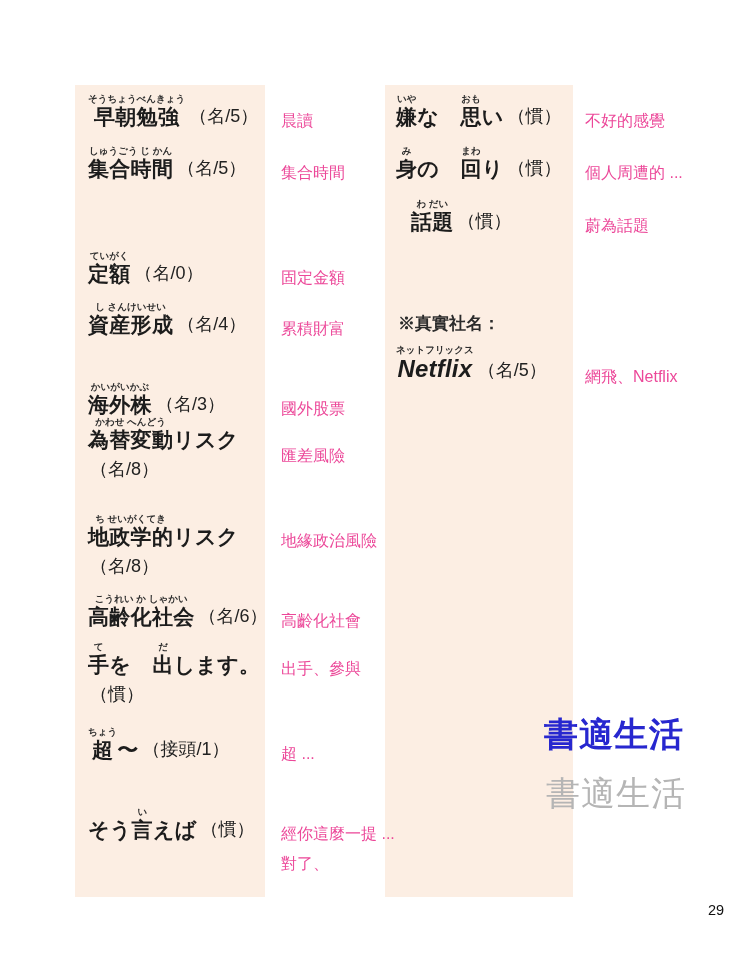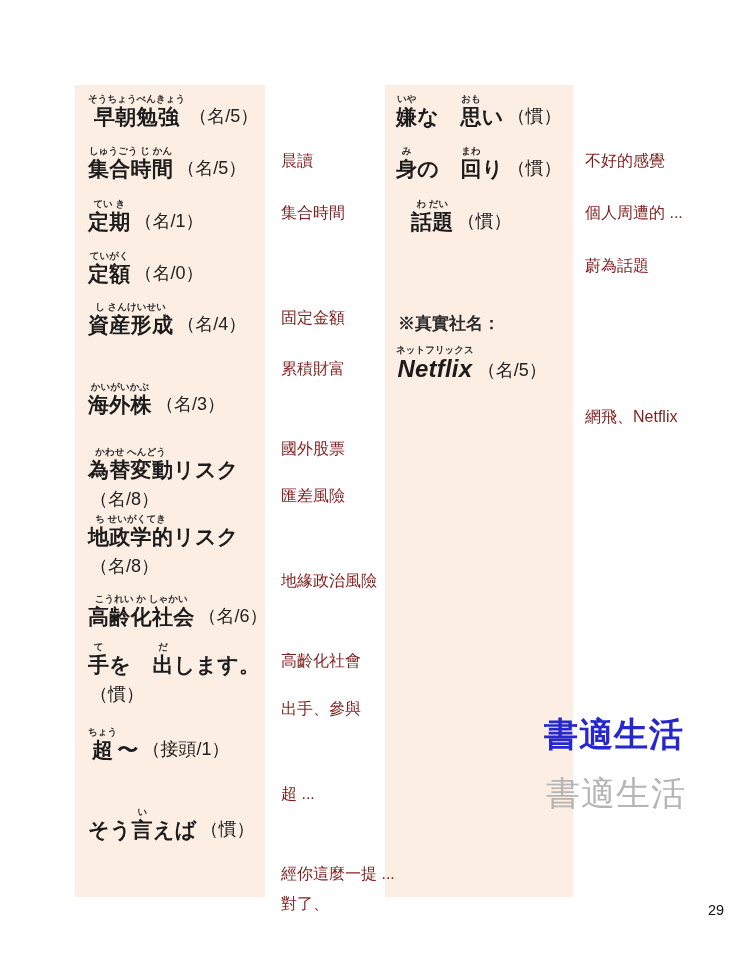--- a/index.html
+++ b/index.html
@@ -9,21 +9,21 @@
   .panel-left{left:75px;width:190px;}
   .panel-right{left:385px;width:188px;}
   .entry{position:absolute;color:#1c1c1c;}
   .word-line{display:flex;align-items:flex-end;white-space:nowrap;}
   .grp{display:inline-flex;flex-direction:column;align-items:center;}
   .rt{font-size:9.5px;font-weight:600;color:#2d2d2d;height:13px;line-height:13px;white-space:pre;}
   .rb{font-size:21px;font-weight:700;line-height:1.12;white-space:pre;letter-spacing:0.3px;}
   .latin .rb{font-size:24px;letter-spacing:0.2px;font-style:italic;}
   .tag{font-size:18px;font-weight:500;color:#222222;margin-left:4px;padding-bottom:1px;white-space:pre;}
   .tag-below{margin:5px 0 0 2px;}
-  .trans{position:absolute;font-size:16px;color:#7f1d1d;line-height:30px;white-space:nowrap;margin-top:40px;}
+  .trans{position:absolute;font-size:16px;color:#ec4899;line-height:30px;white-space:nowrap;}
   .note{position:absolute;font-size:17px;font-weight:600;color:#2b2b2b;white-space:nowrap;}
   .wm{position:absolute;font-family:"Liberation Serif",serif;font-size:34px;letter-spacing:1px;white-space:nowrap;}
   .wm-blue{color:#2727cf;font-weight:600;}
   .wm-gray{color:#b5b5b5;font-weight:400;}
   .pagenum{position:absolute;font-size:14.5px;color:#111111;margin-left:20px;}
 </style>
 </head>
 <body>
 
 <div class="page">
@@ -42,29 +42,20 @@
     </div>
   <div class="entry" style="left:88px;top:144px">
       <div class="word-line">
         <span class="grp">
           <span class="rt">しゅうごう じ かん</span>
           <span class="rb">集合時間</span>
         </span>
         <span class="tag">（名/5）</span>
       </div>
     </div>
-  <div class="entry" style="left:88px;top:197px">
-      <div class="word-line">
-        <span class="grp">
-          <span class="rt">てい き</span>
-          <span class="rb">定期</span>
-        </span>
-        <span class="tag">（名/1）</span>
-      </div>
-    </div>
   <div class="entry" style="left:88px;top:249px">
       <div class="word-line">
         <span class="grp">
           <span class="rt">ていがく</span>
           <span class="rb">定額</span>
         </span>
         <span class="tag">（名/0）</span>
       </div>
     </div>
   <div class="entry" style="left:88px;top:300px">
@@ -78,21 +69,21 @@
     </div>
   <div class="entry" style="left:88px;top:380px">
       <div class="word-line">
         <span class="grp">
           <span class="rt">かいがいかぶ</span>
           <span class="rb">海外株</span>
         </span>
         <span class="tag">（名/3）</span>
       </div>
     </div>
-  <div class="entry" style="left:88px;top:445px">
+  <div class="entry" style="left:88px;top:415px">
       <div class="word-line">
         <span class="grp">
           <span class="rt">かわせ へんどう</span>
           <span class="rb">為替変動</span>
         </span>
         <span class="grp">
           <span class="rt"></span>
           <span class="rb">リスク</span>
         </span>
       </div>

